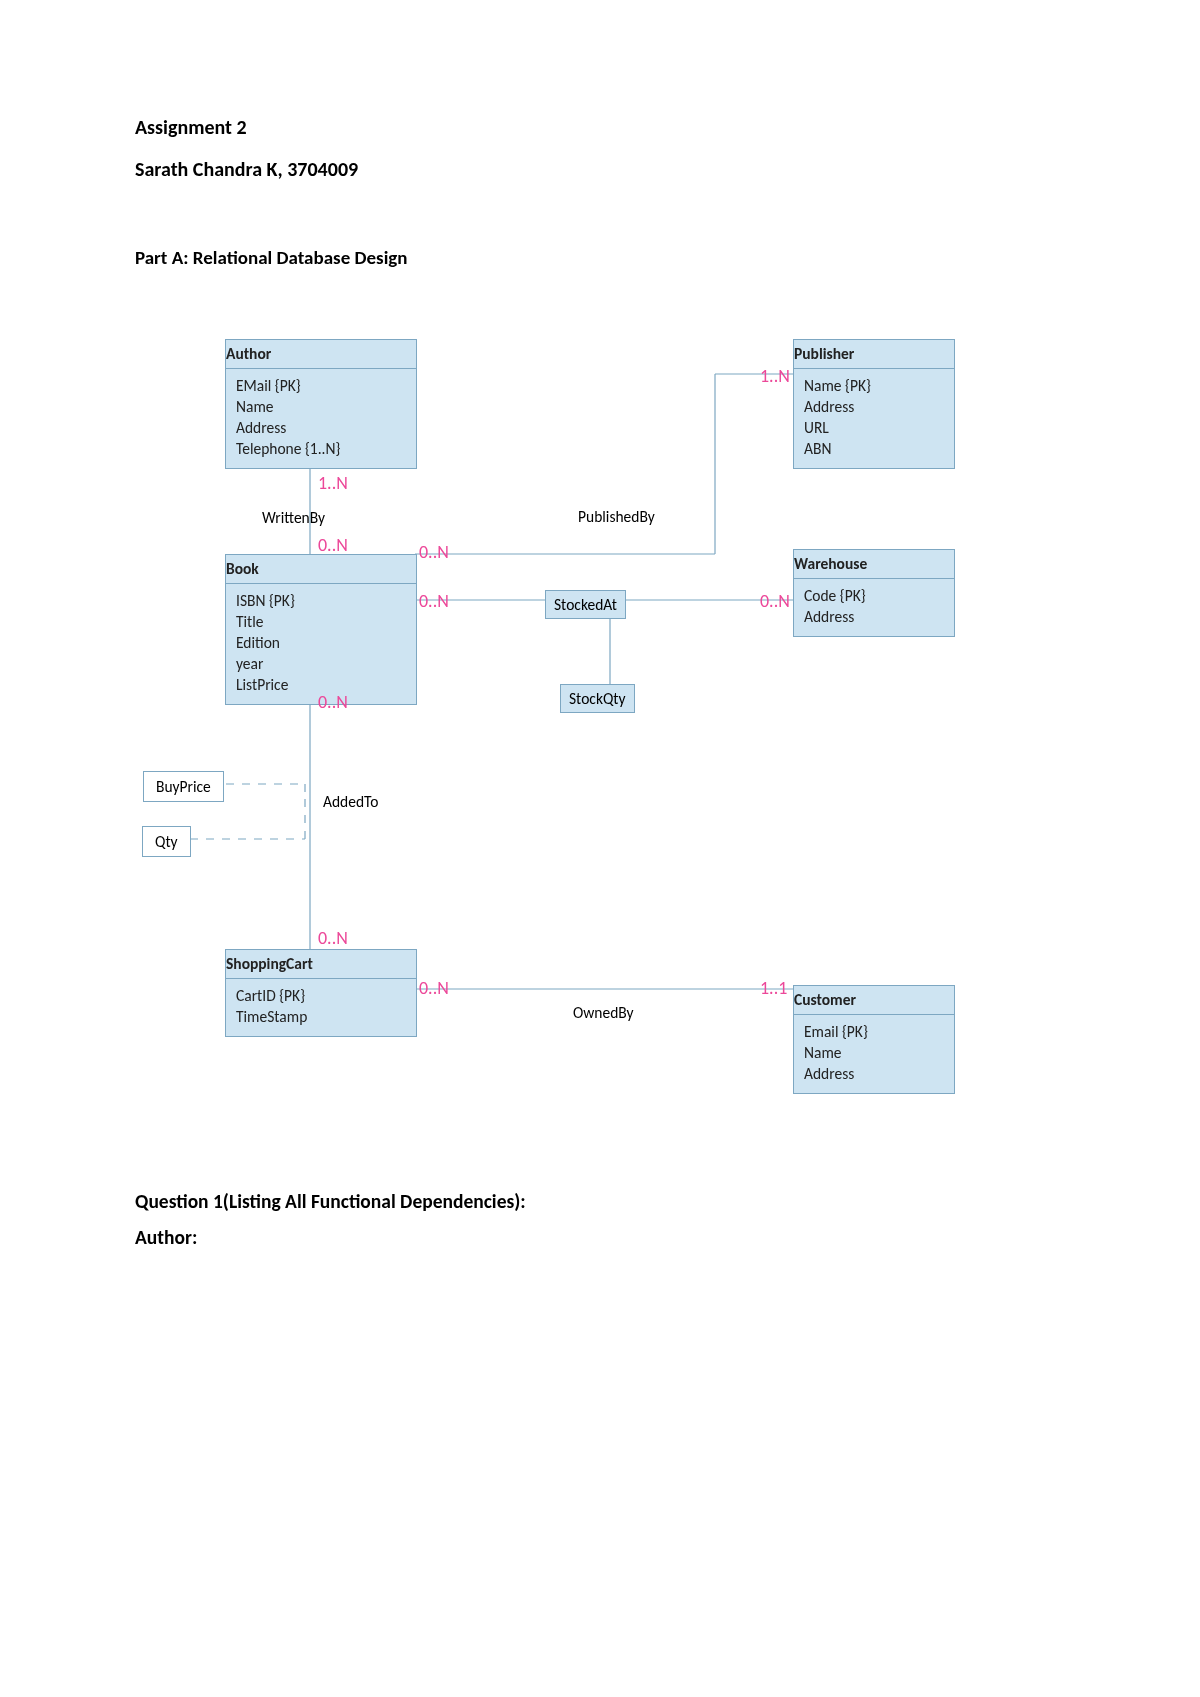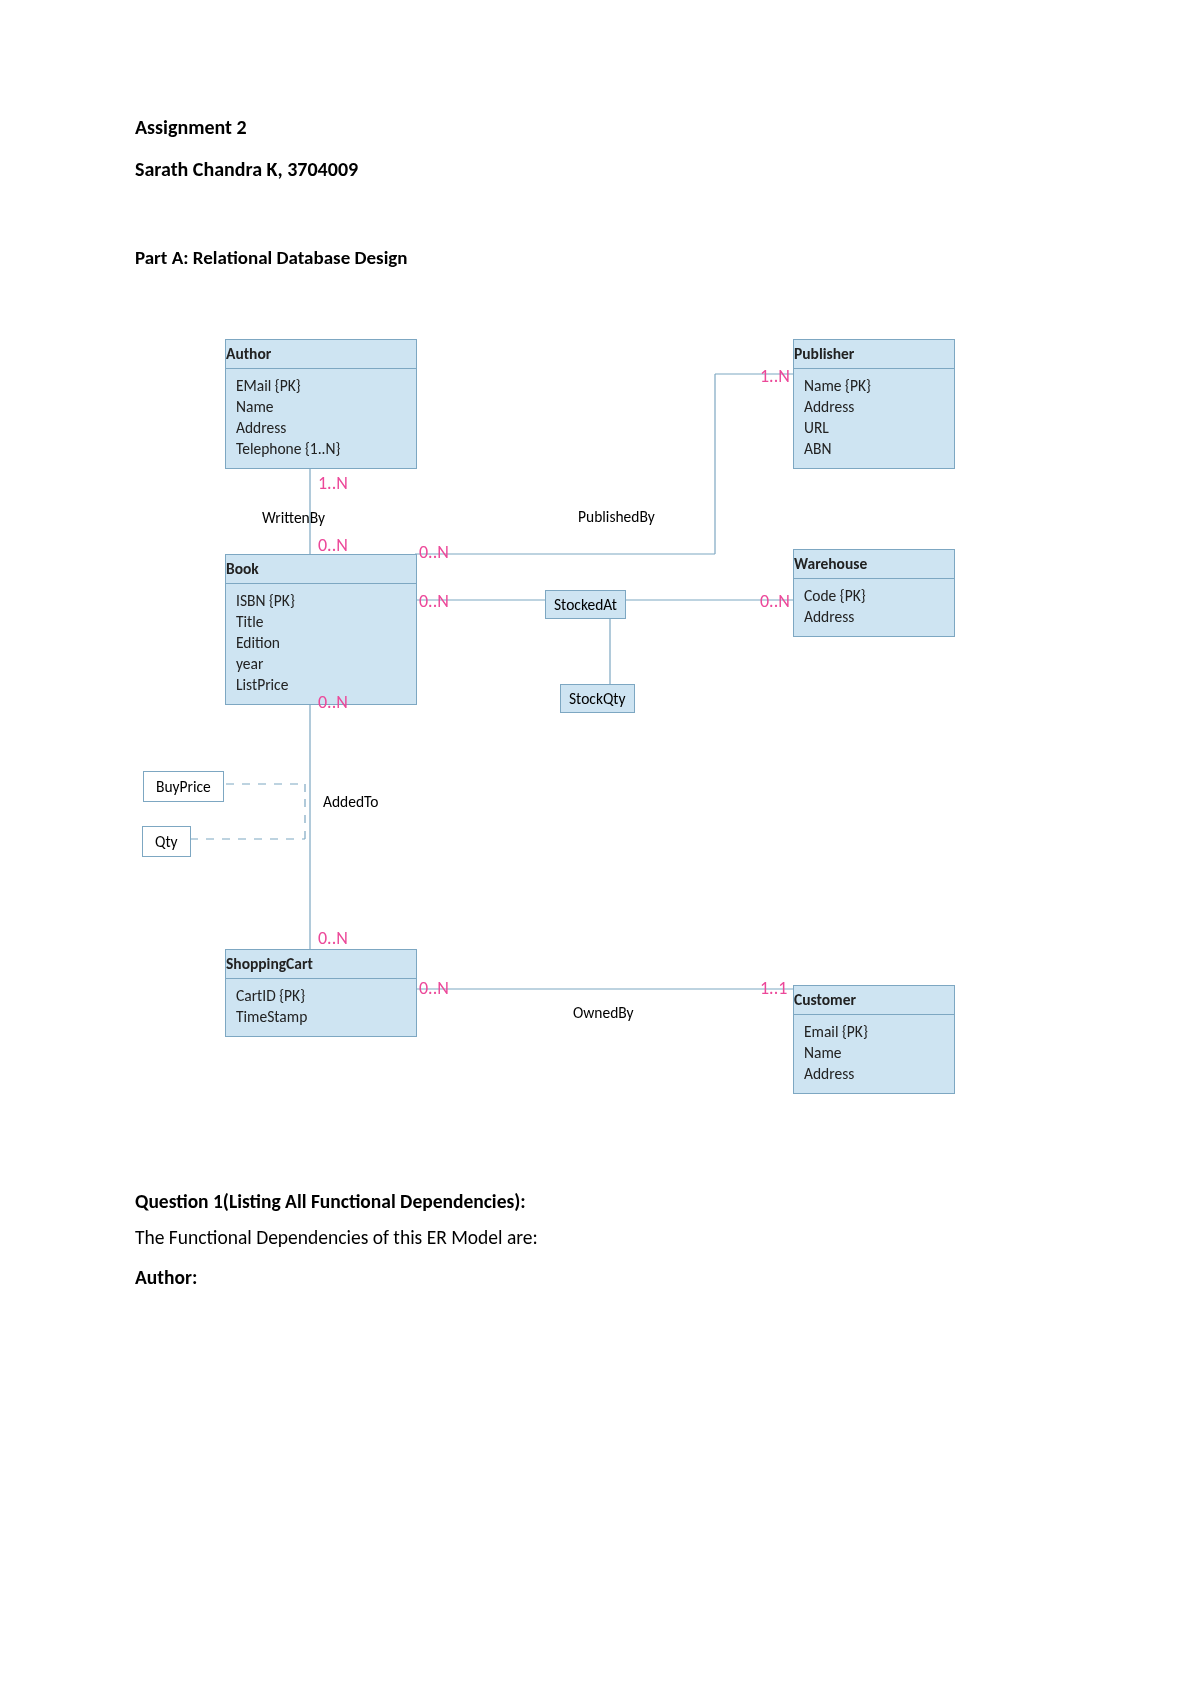--- a/index.html
+++ b/index.html
@@ -199,15 +199,14 @@
     <div class="card-label" style="left:294px; top:251px;">0..N</div>
     <div class="card-label" style="left:635px; top:251px;">0..N</div>
     <div class="card-label" style="left:193px; top:352px;">0..N</div>
     <div class="card-label" style="left:193px; top:588px;">0..N</div>
     <div class="card-label" style="left:294px; top:638px;">0..N</div>
     <div class="card-label" style="left:635px; top:638px;">1..1</div>
 
   </div>
 
   <div class="q-heading">Question 1(Listing All Functional Dependencies):</div>
-  <div class="body-text">The Functional Dependencies of this ER Model are:</div>
   <div class="heading-bold" style="font-size:19.5px; margin-top:8px;">Author:</div>
 </div>
 
 </body></html>

